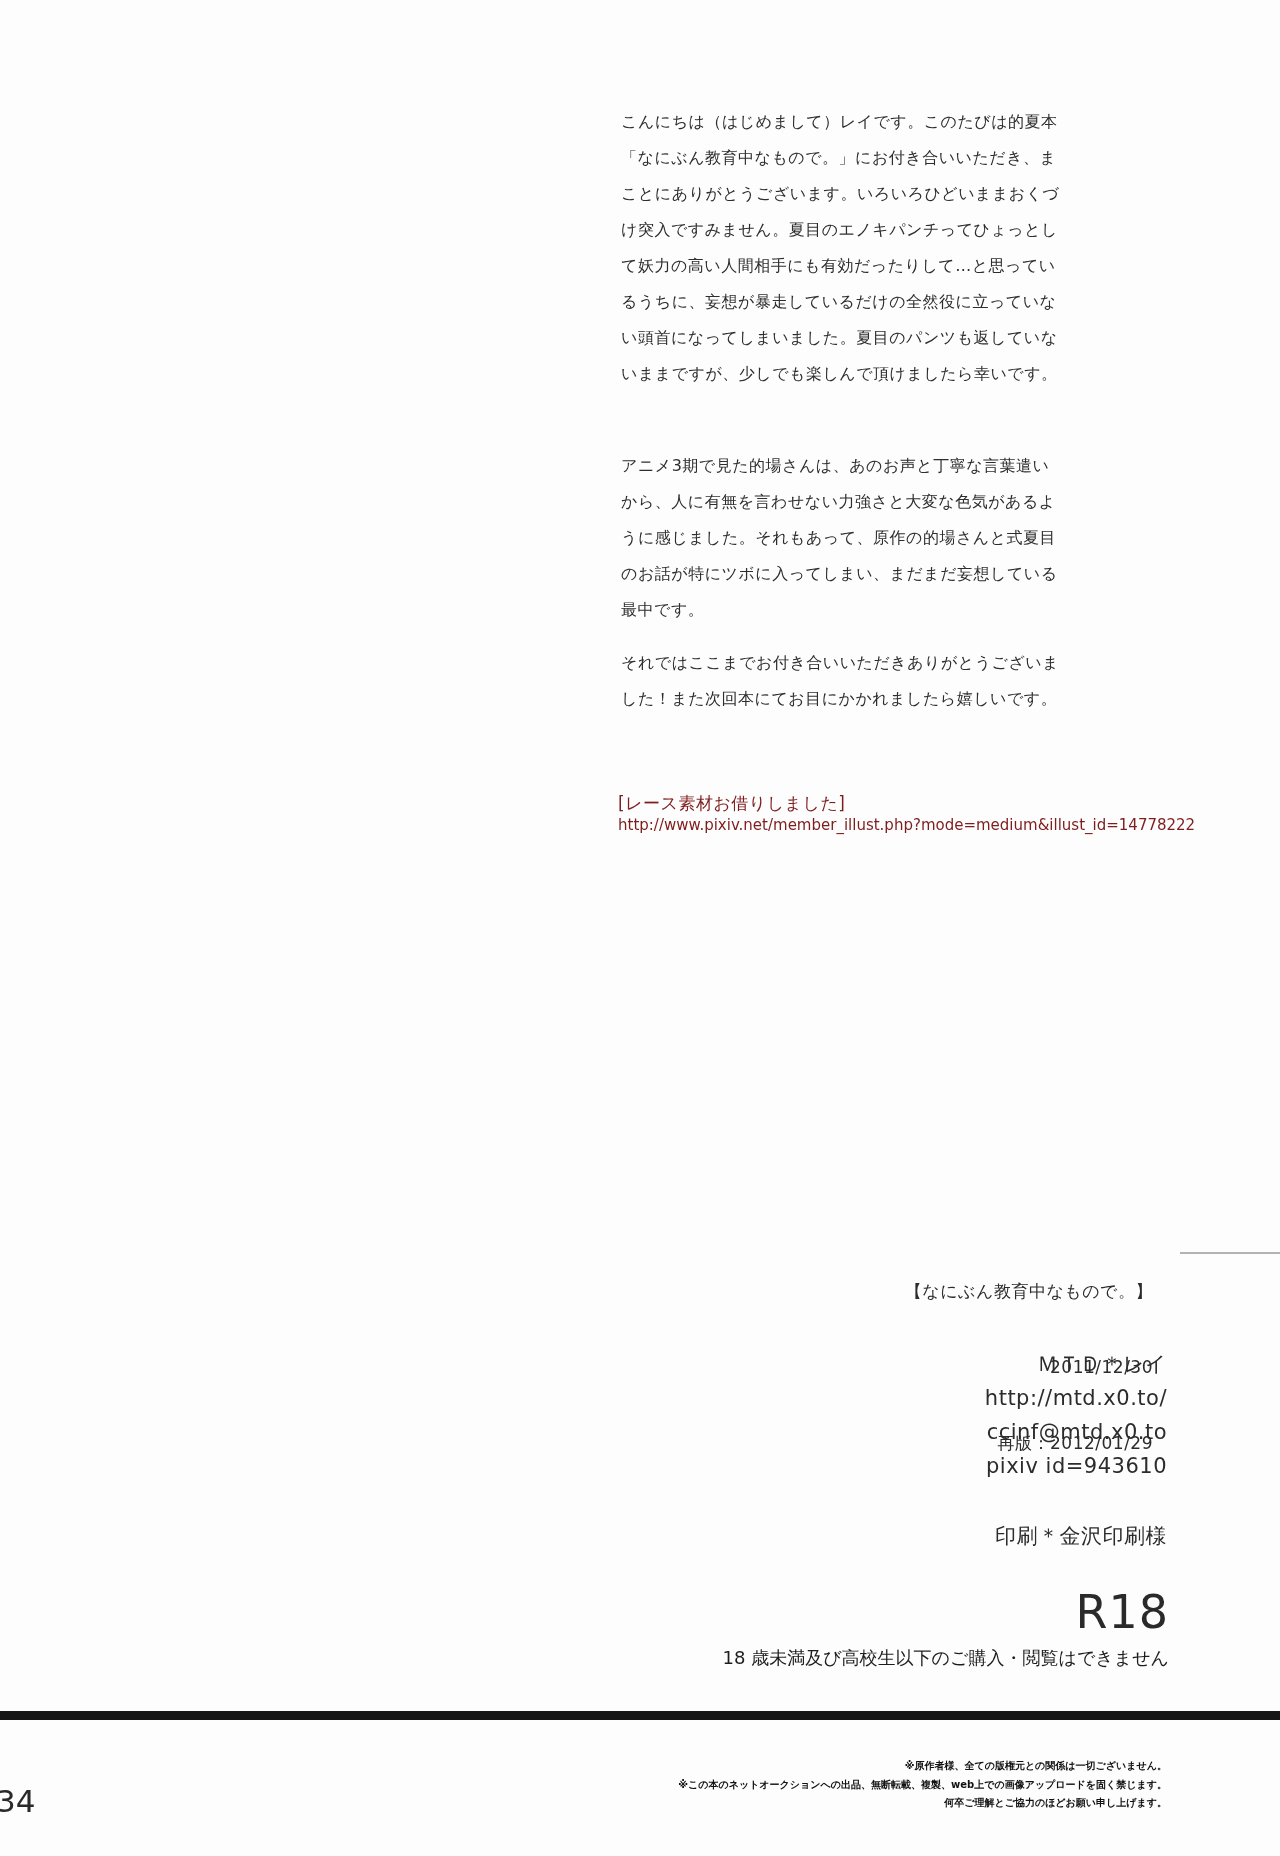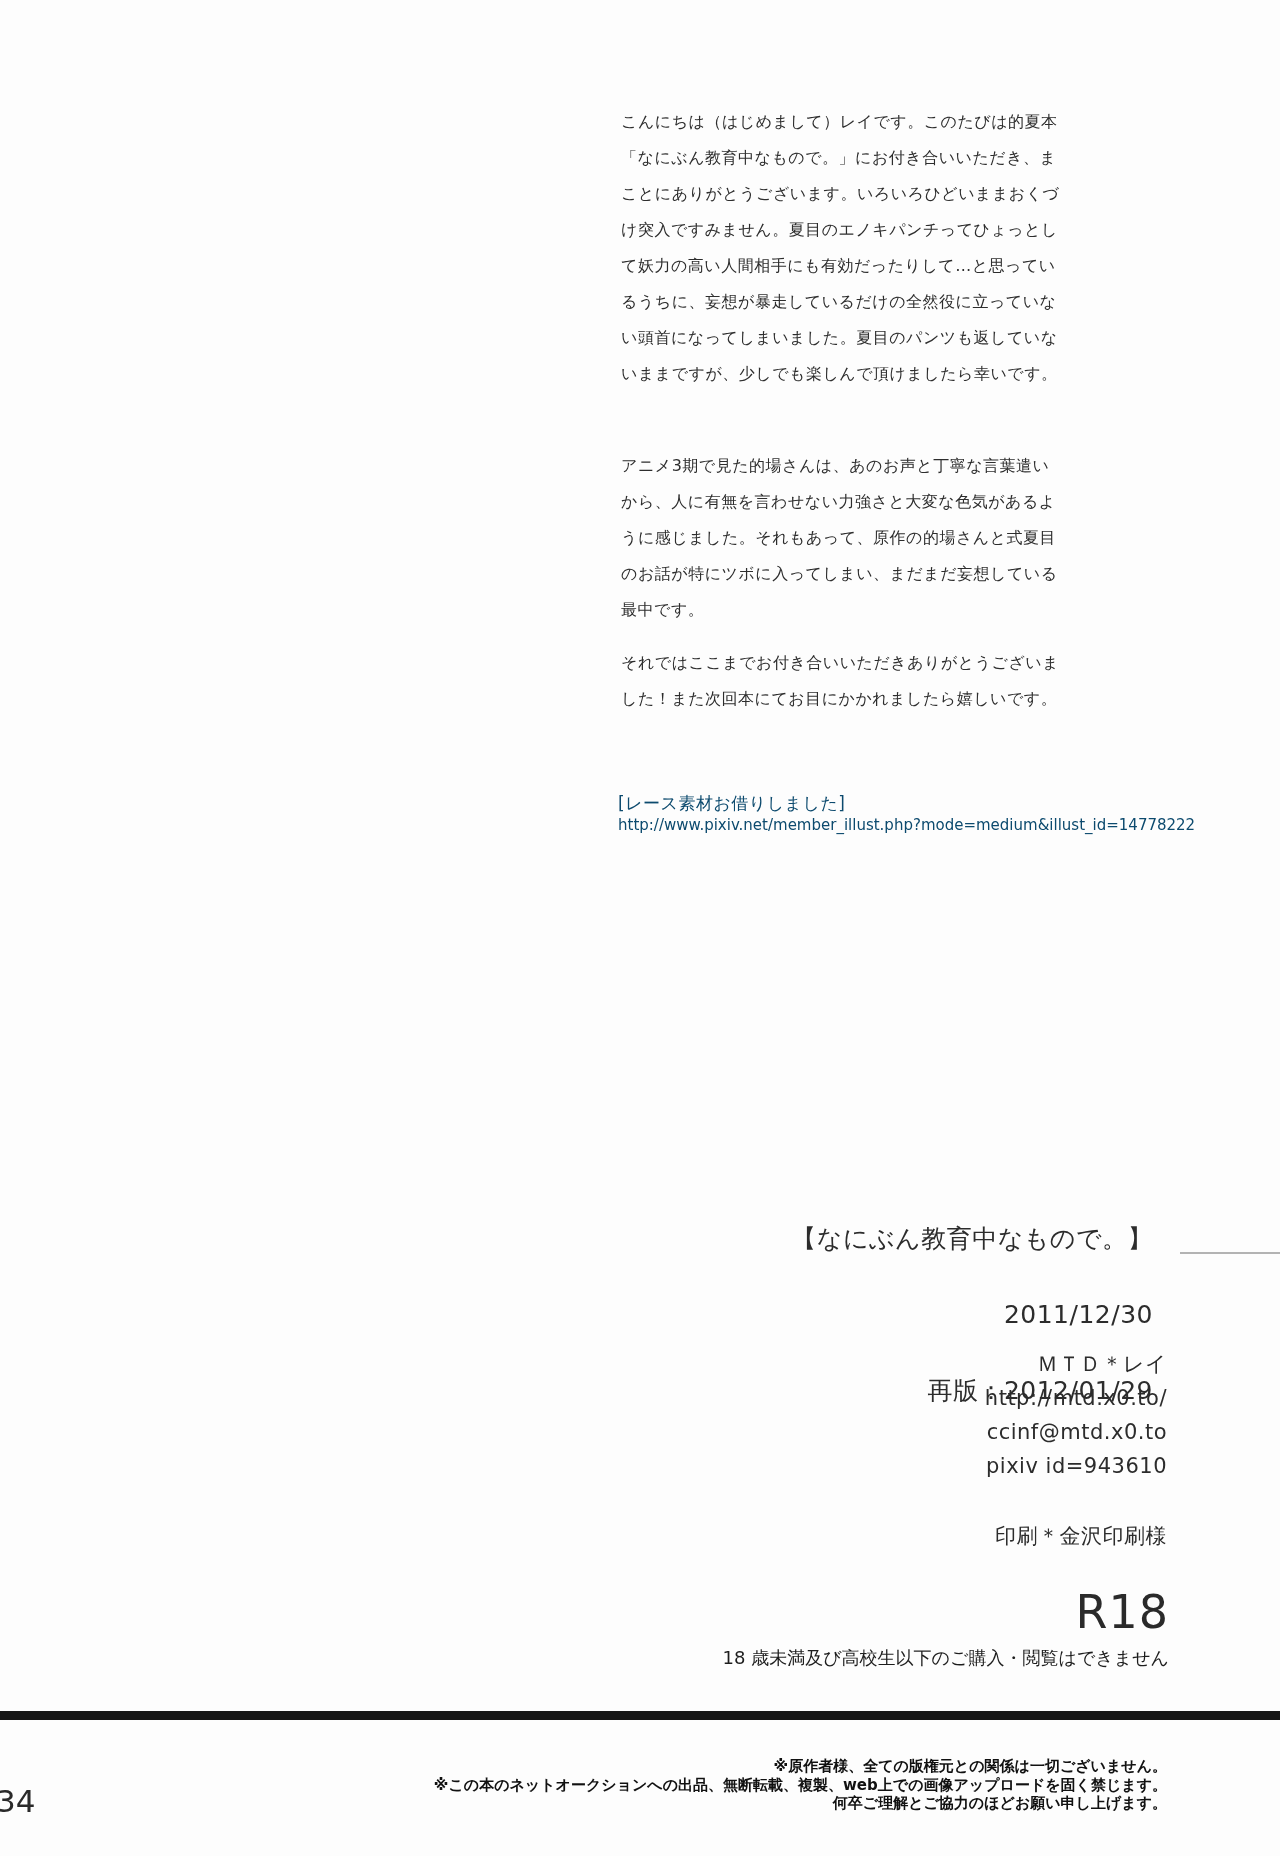--- a/index.html
+++ b/index.html
@@ -33,41 +33,41 @@
     color: #2d2d2d;
   }
   .afterword p.para1 { margin-bottom: 56px; }
   .afterword p.para2 { margin-bottom: 17px; }
 
   
   .credit {
     position: absolute;
     left: 618px;
     top: 792px;
-    color: #0c4a6e;
+    color: #7f1d1d;
   }
   .credit-label {
     font-size: 17px;
     line-height: 23px;
     letter-spacing: 0.5px;
   }
   .credit-url {
     font-size: 15px;
     line-height: 21px;
     letter-spacing: 0px;
     text-align: center;
   }
 
   
   .colophon {
     position: absolute;
     right: 127px;
-    top: 1182px;
-    text-align: right;
-    font-size: 25px;
+    top: 1234px;
+    text-align: right;
+    font-size: 17px;
     line-height: 38px;
     letter-spacing: 0.5px;
     color: #2c2c2c;
     white-space: pre-line;
   }
 
   
   .scan-line {
     position: absolute;
     left: 1180px;
@@ -121,21 +121,21 @@
     height: 9px;
     background: #161616;
   }
 
   
   .footer-notes {
     position: absolute;
     right: 113px;
     top: 1757px;
     text-align: right;
-    font-size: 15px;
+    font-size: 10px;
     line-height: 18.5px;
     font-weight: bold;
     letter-spacing: 0px;
     color: #111;
   }
 
   
   .page-number {
     position: absolute;
     left: -4px;

